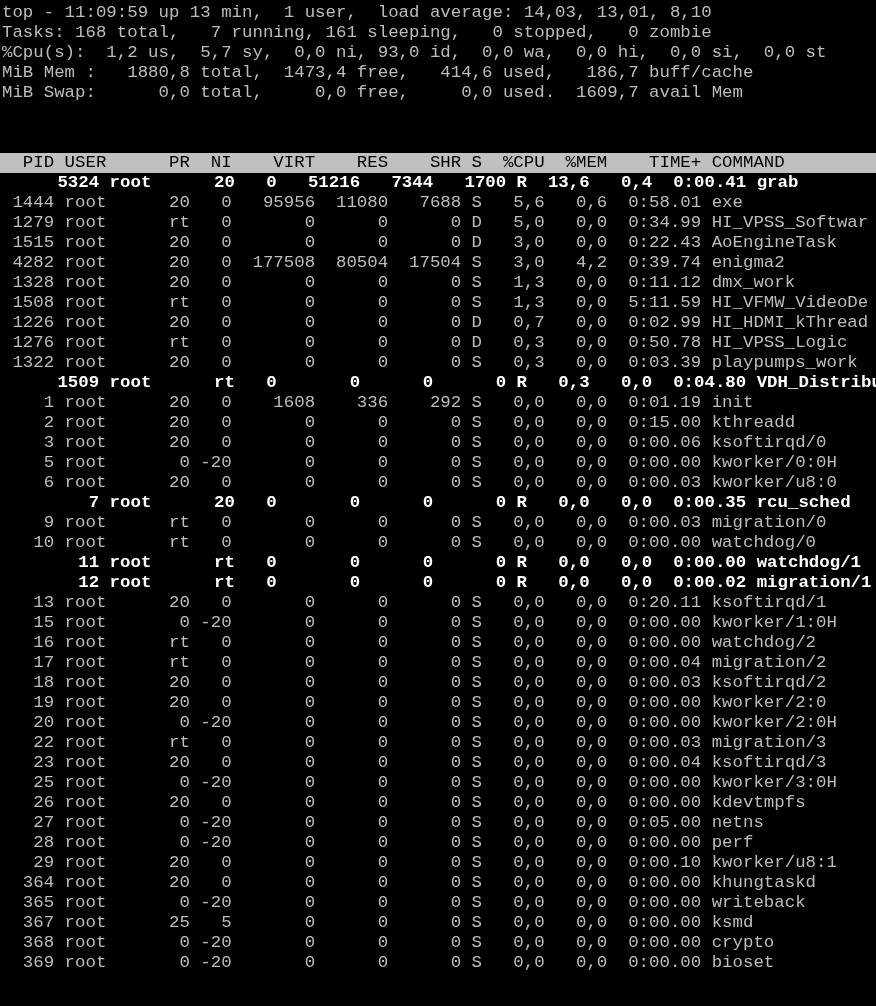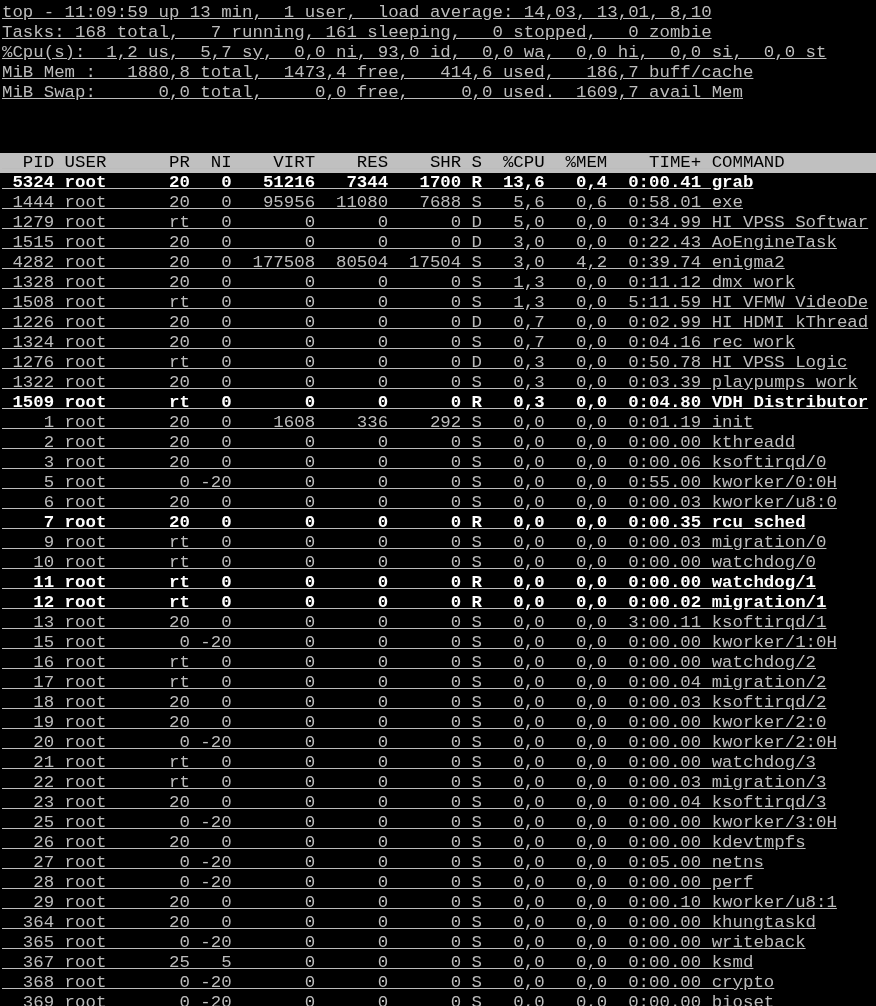--- a/index.html
+++ b/index.html
@@ -15,36 +15,36 @@
   .terminal {
     width: 876px;
     height: 1006px;
     padding-top: 3px;
     box-sizing: border-box;
     background: var(--bg, #000000);
     font-family: "Liberation Mono", "DejaVu Sans Mono", monospace;
     font-size: 17.4px;
     line-height: 20px;
     color: var(--fg, #bcbcbc);
-    text-decoration: underline;
   }
   .line {
     white-space: pre;
     height: 20px;
     padding-left: 2px;
     overflow: hidden;
   }
   .header-row {
     background: var(--hdr-bg, #c0c0c0);
     color: var(--hdr-fg, #000000);
     margin-top: 30px;
   }
   .bold {
     color: var(--bold-fg, #ffffff);
     font-weight: bold;
+    margin-left: 45px;
   }
 </style>
 </head>
 <body>
 
 <div class="terminal">
   <div class="line">top - 11:09:59 up 13 min,  1 user,  load average: 14,03, 13,01, 8,10</div>
   <div class="line">Tasks: 168 total,   7 running, 161 sleeping,   0 stopped,   0 zombie</div>
   <div class="line">%Cpu(s):  1,2 us,  5,7 sy,  0,0 ni, 93,0 id,  0,0 wa,  0,0 hi,  0,0 si,  0,0 st</div>
   <div class="line">MiB Mem :   1880,8 total,  1473,4 free,   414,6 used,   186,7 buff/cache</div>
@@ -53,42 +53,40 @@
   <div class="line header-row" id="header-row">  PID USER      PR  NI    VIRT    RES    SHR S  %CPU  %MEM    TIME+ COMMAND</div>
   <div id="process-rows">
       <div class="line bold"> 5324 root      20   0   51216   7344   1700 R  13,6   0,4  0:00.41 grab</div>
       <div class="line"> 1444 root      20   0   95956  11080   7688 S   5,6   0,6  0:58.01 exe</div>
       <div class="line"> 1279 root      rt   0       0      0      0 D   5,0   0,0  0:34.99 HI_VPSS_Softwar</div>
       <div class="line"> 1515 root      20   0       0      0      0 D   3,0   0,0  0:22.43 AoEngineTask</div>
       <div class="line"> 4282 root      20   0  177508  80504  17504 S   3,0   4,2  0:39.74 enigma2</div>
       <div class="line"> 1328 root      20   0       0      0      0 S   1,3   0,0  0:11.12 dmx_work</div>
       <div class="line"> 1508 root      rt   0       0      0      0 S   1,3   0,0  5:11.59 HI_VFMW_VideoDe</div>
       <div class="line"> 1226 root      20   0       0      0      0 D   0,7   0,0  0:02.99 HI_HDMI_kThread</div>
-      <div class="line"> 1324 root      20   0       0      0      0 S   0,7   0,0  0:04.16 rec_work</div>
       <div class="line"> 1276 root      rt   0       0      0      0 D   0,3   0,0  0:50.78 HI_VPSS_Logic</div>
       <div class="line"> 1322 root      20   0       0      0      0 S   0,3   0,0  0:03.39 playpumps_work</div>
       <div class="line bold"> 1509 root      rt   0       0      0      0 R   0,3   0,0  0:04.80 VDH_Distributor</div>
       <div class="line">    1 root      20   0    1608    336    292 S   0,0   0,0  0:01.19 init</div>
-      <div class="line">    2 root      20   0       0      0      0 S   0,0   0,0  0:00.00 kthreadd</div>
+      <div class="line">    2 root      20   0       0      0      0 S   0,0   0,0  0:15.00 kthreadd</div>
       <div class="line">    3 root      20   0       0      0      0 S   0,0   0,0  0:00.06 ksoftirqd/0</div>
-      <div class="line">    5 root       0 -20       0      0      0 S   0,0   0,0  0:55.00 kworker/0:0H</div>
+      <div class="line">    5 root       0 -20       0      0      0 S   0,0   0,0  0:00.00 kworker/0:0H</div>
       <div class="line">    6 root      20   0       0      0      0 S   0,0   0,0  0:00.03 kworker/u8:0</div>
       <div class="line bold">    7 root      20   0       0      0      0 R   0,0   0,0  0:00.35 rcu_sched</div>
       <div class="line">    9 root      rt   0       0      0      0 S   0,0   0,0  0:00.03 migration/0</div>
       <div class="line">   10 root      rt   0       0      0      0 S   0,0   0,0  0:00.00 watchdog/0</div>
       <div class="line bold">   11 root      rt   0       0      0      0 R   0,0   0,0  0:00.00 watchdog/1</div>
       <div class="line bold">   12 root      rt   0       0      0      0 R   0,0   0,0  0:00.02 migration/1</div>
-      <div class="line">   13 root      20   0       0      0      0 S   0,0   0,0  3:00.11 ksoftirqd/1</div>
+      <div class="line">   13 root      20   0       0      0      0 S   0,0   0,0  0:20.11 ksoftirqd/1</div>
       <div class="line">   15 root       0 -20       0      0      0 S   0,0   0,0  0:00.00 kworker/1:0H</div>
       <div class="line">   16 root      rt   0       0      0      0 S   0,0   0,0  0:00.00 watchdog/2</div>
       <div class="line">   17 root      rt   0       0      0      0 S   0,0   0,0  0:00.04 migration/2</div>
       <div class="line">   18 root      20   0       0      0      0 S   0,0   0,0  0:00.03 ksoftirqd/2</div>
       <div class="line">   19 root      20   0       0      0      0 S   0,0   0,0  0:00.00 kworker/2:0</div>
       <div class="line">   20 root       0 -20       0      0      0 S   0,0   0,0  0:00.00 kworker/2:0H</div>
-      <div class="line">   21 root      rt   0       0      0      0 S   0,0   0,0  0:00.00 watchdog/3</div>
       <div class="line">   22 root      rt   0       0      0      0 S   0,0   0,0  0:00.03 migration/3</div>
       <div class="line">   23 root      20   0       0      0      0 S   0,0   0,0  0:00.04 ksoftirqd/3</div>
       <div class="line">   25 root       0 -20       0      0      0 S   0,0   0,0  0:00.00 kworker/3:0H</div>
       <div class="line">   26 root      20   0       0      0      0 S   0,0   0,0  0:00.00 kdevtmpfs</div>
       <div class="line">   27 root       0 -20       0      0      0 S   0,0   0,0  0:05.00 netns</div>
       <div class="line">   28 root       0 -20       0      0      0 S   0,0   0,0  0:00.00 perf</div>
       <div class="line">   29 root      20   0       0      0      0 S   0,0   0,0  0:00.10 kworker/u8:1</div>
       <div class="line">  364 root      20   0       0      0      0 S   0,0   0,0  0:00.00 khungtaskd</div>
       <div class="line">  365 root       0 -20       0      0      0 S   0,0   0,0  0:00.00 writeback</div>
       <div class="line">  367 root      25   5       0      0      0 S   0,0   0,0  0:00.00 ksmd</div>

